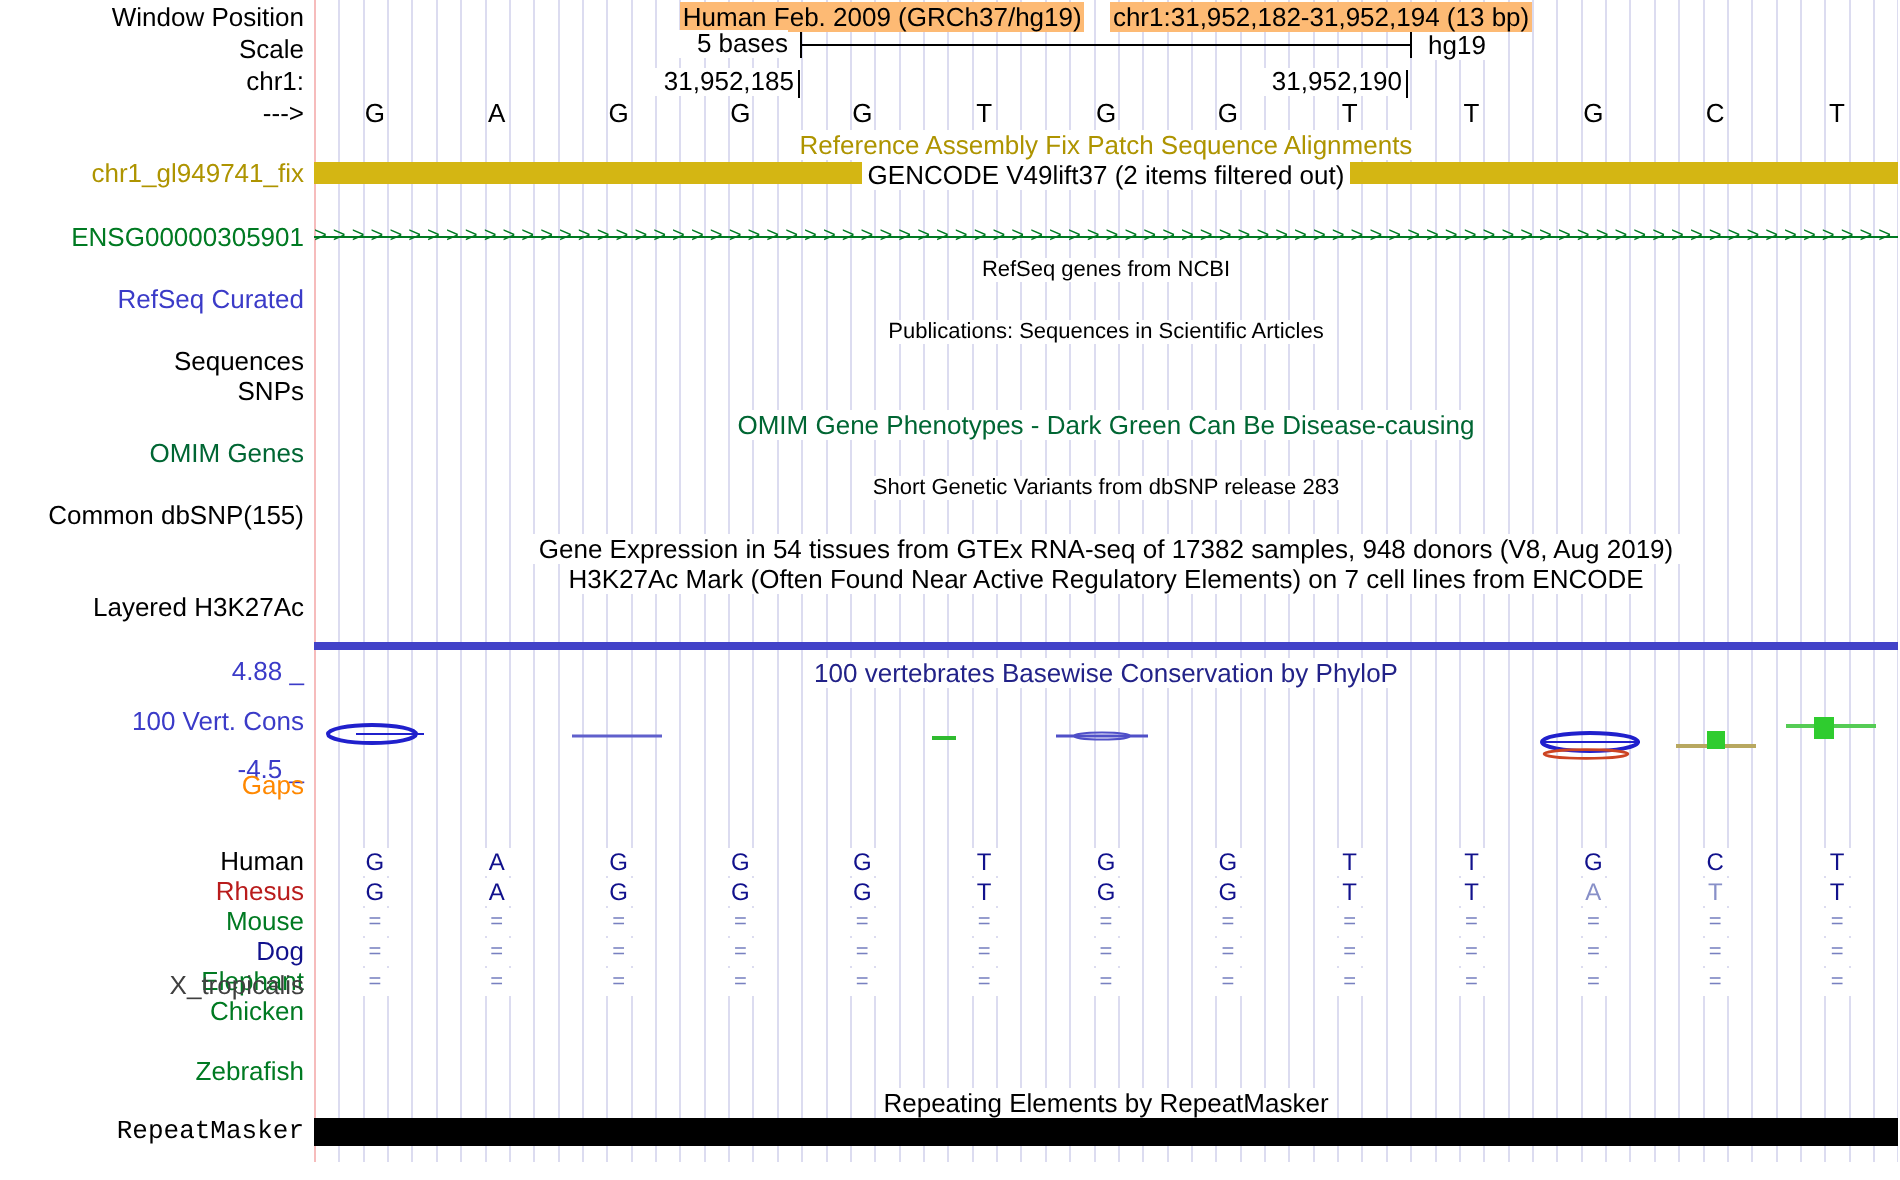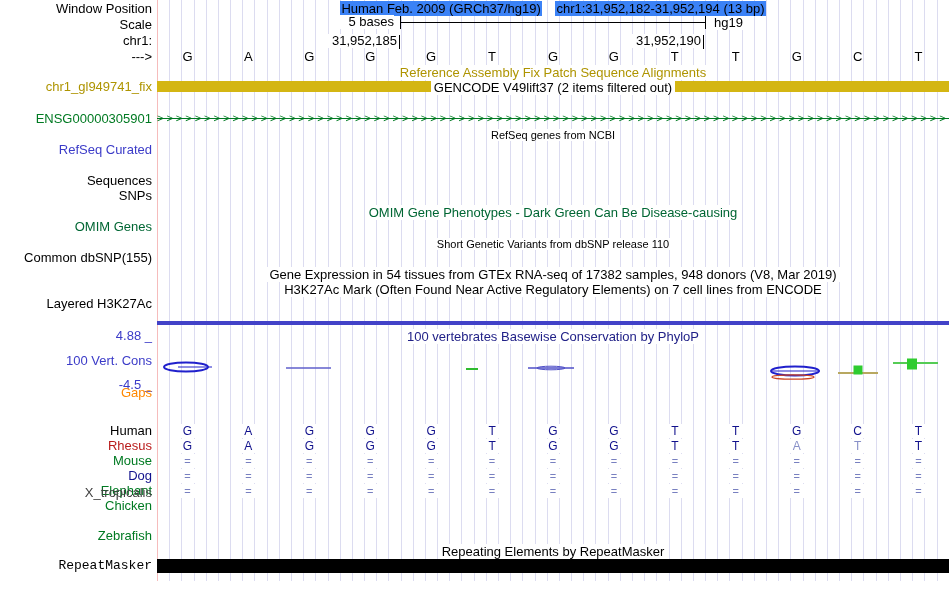--- a/index.html
+++ b/index.html
@@ -10,21 +10,21 @@
     background:repeating-linear-gradient(to right,#DCDCF0 0,#DCDCF0 1px,transparent 1px,transparent 12.18px)}
   .guide{position:absolute;left:157px;top:0;width:1px;height:581px;background:#F6BCBC}
   .rlabel{position:absolute;right:798px;height:14px;line-height:14px;font-size:13px;
     white-space:nowrap;text-align:right}
   .ttitle{position:absolute;left:157px;width:792px;text-align:center;height:14px;
     line-height:14px;font-size:13px;white-space:nowrap}
   .ttitle.small{font-size:11px;height:12px;line-height:12px}
   .ttitle span{background:#fff;padding:0 3px}
   .hdr{position:absolute;top:2px;left:157px;width:792px;text-align:center;font-size:13px;
     height:14px;line-height:14px;white-space:nowrap}
-  .hdr span{background:#3b82f6;padding:0 1px;margin:0 5px}
+  .hdr span{background:#fdba74;padding:0 1px;margin:0 5px}
   .sclabel{position:absolute;left:330px;top:15px;width:64px;text-align:right;font-size:13px;
     height:14px;line-height:14px;background:#fff}
   .scline{position:absolute;left:400px;top:22px;width:306px;height:1px;background:#000}
   .sctick{position:absolute;width:1px;height:13px;top:16px;background:#000}
   .scasm{position:absolute;left:712px;top:16px;font-size:13px;height:14px;line-height:14px;
     background:#fff;padding:0 2px}
   .rulab{position:absolute;top:34px;width:80px;text-align:right;font-size:13px;height:14px;
     line-height:14px;background:#fff}
   .rutick{position:absolute;top:35px;width:1px;height:14px;background:#000}
   .seqbase{position:absolute;top:50px;width:20px;text-align:center;font-size:13px;line-height:14px}
@@ -94,23 +94,24 @@
     <div class="rlabel" style="color: rgb(0, 102, 51); top: 220px;">OMIM Genes</div>
     <div class="rlabel" style="color: rgb(0, 0, 0); top: 251px;">Common dbSNP(155)</div>
     <div class="rlabel" style="color: rgb(0, 0, 0); top: 297px;">Layered H3K27Ac</div>
     <div class="rlabel" style="color: rgb(59, 59, 200); top: 329px;">4.88 _</div>
     <div class="rlabel" style="color: rgb(59, 59, 200); top: 354px;">100 Vert. Cons</div>
     <div class="rlabel" style="color: rgb(59, 59, 200); top: 378px;">-4.5 _</div>
     <div class="rlabel" style="color: rgb(0, 0, 0); top: 559px; font-family: Liberation Mono, monospace;">RepeatMasker</div>
     <div class="ttitle" style="top: 66px;"><span style="color: rgb(174, 148, 0);">Reference Assembly Fix Patch Sequence Alignments</span></div>
     <div class="ttitle" style="top: 81px;"><span style="color: rgb(0, 0, 0);">GENCODE V49lift37 (2 items filtered out)</span></div>
     <div class="ttitle small" style="top: 129px;"><span style="color: rgb(0, 0, 0);">RefSeq genes from NCBI</span></div>
+    <div class="ttitle small" style="top: 160px;"><span style="color: rgb(0, 0, 0);">Publications: Sequences in Scientific Articles</span></div>
     <div class="ttitle" style="top: 206px;"><span style="color: rgb(0, 102, 51);">OMIM Gene Phenotypes - Dark Green Can Be Disease-causing</span></div>
-    <div class="ttitle small" style="top: 238px;"><span style="color: rgb(0, 0, 0);">Short Genetic Variants from dbSNP release 110</span></div>
-    <div class="ttitle" style="top: 268px;"><span style="color: rgb(0, 0, 0);">Gene Expression in 54 tissues from GTEx RNA-seq of 17382 samples, 948 donors (V8, Mar 2019)</span></div>
+    <div class="ttitle small" style="top: 238px;"><span style="color: rgb(0, 0, 0);">Short Genetic Variants from dbSNP release 283</span></div>
+    <div class="ttitle" style="top: 268px;"><span style="color: rgb(0, 0, 0);">Gene Expression in 54 tissues from GTEx RNA-seq of 17382 samples, 948 donors (V8, Aug 2019)</span></div>
     <div class="ttitle" style="top: 283px;"><span style="color: rgb(0, 0, 0);">H3K27Ac Mark (Often Found Near Active Regulatory Elements) on 7 cell lines from ENCODE</span></div>
     <div class="ttitle" style="top: 330px;"><span style="color: rgb(34, 34, 136);">100 vertebrates Basewise Conservation by PhyloP</span></div>
     <div class="ttitle" style="top: 545px;"><span style="color: rgb(0, 0, 0);">Repeating Elements by RepeatMasker</span></div>
     <span class="seqbase" style="left: 177.462px;">G</span>
     <span class="seqbase" style="left: 238.385px;">A</span>
     <span class="seqbase" style="left: 299.308px;">G</span>
     <span class="seqbase" style="left: 360.231px;">G</span>
     <span class="seqbase" style="left: 421.154px;">G</span>
     <span class="seqbase" style="left: 482.077px;">T</span>
     <span class="seqbase" style="left: 543px;">G</span>

